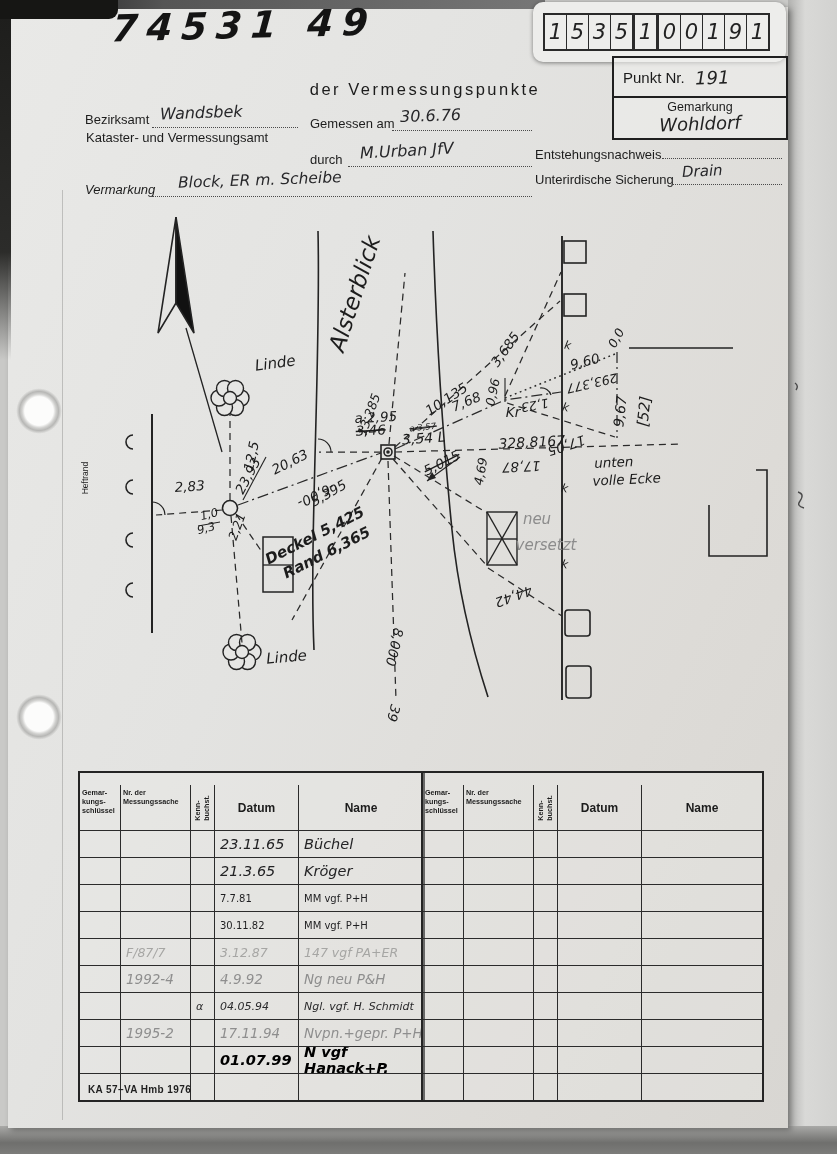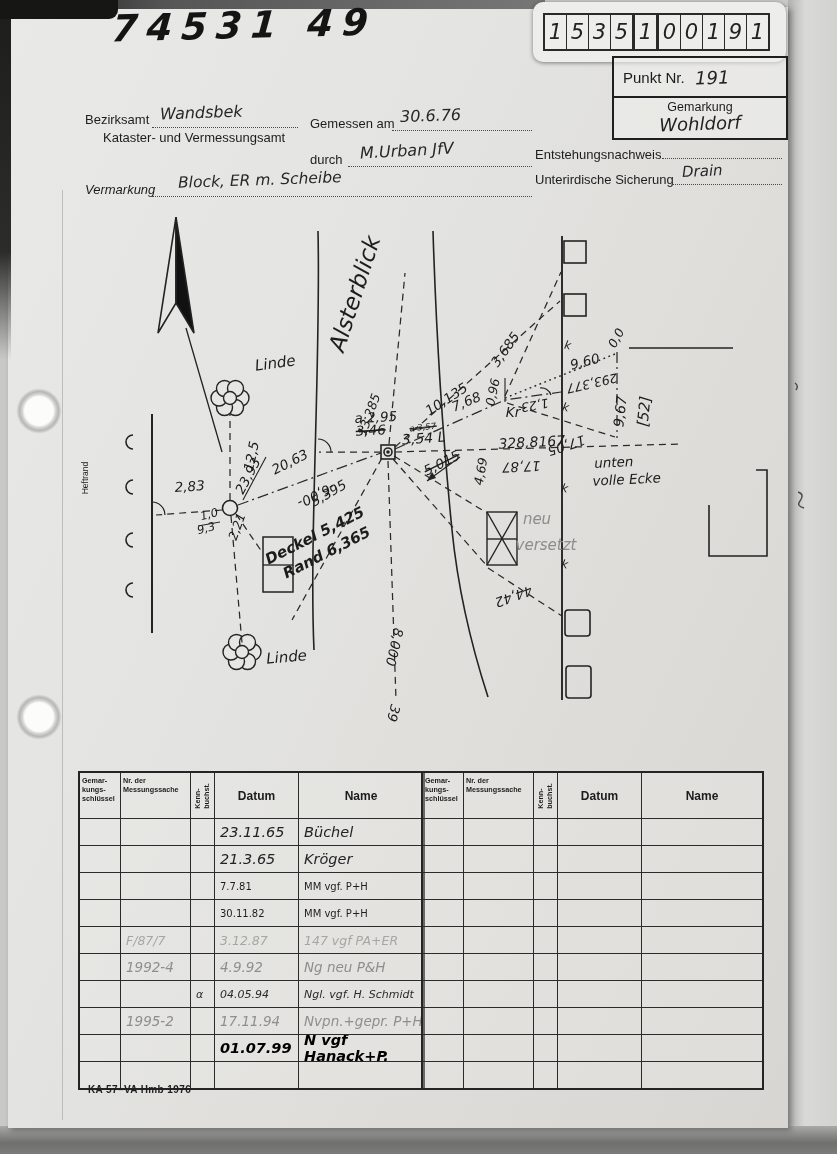--- a/index.html
+++ b/index.html
@@ -39,21 +39,21 @@
   .pb-gemval{font-family:"DejaVu Sans",sans-serif;font-style:italic;font-size:18px;color:#222;margin-top:-1px;transform:rotate(-2deg);}
   
   .flabel{position:absolute;font-size:13px;color:#1d1d1d;white-space:nowrap;}
   .fval{position:absolute;font-family:"DejaVu Sans",sans-serif;font-style:italic;font-size:16px;color:#27272a;white-space:nowrap;}
   .dots{position:absolute;border-bottom:1.6px dotted #4a4a4a;height:1px;}
   
   .vtable{position:absolute;top:771px;border:2px solid #242424;background:rgba(235,235,233,.35);}
   .vt-grid{display:grid;}
   .vt-cell{border-left:1.4px solid #2b2b2b;border-top:1.4px solid #2b2b2b;overflow:hidden;position:relative;}
   .vt-cell.c0{border-left:none;}
-  .vt-head{height:45px;font-size:7px;color:#1c1c1c;}
+  .vt-head{height:45px;font-size:7px;color:#1c1c1c;margin-top:12px;}
   .vt-head .h-big{font-size:12px;font-weight:bold;display:flex;height:100%;align-items:center;justify-content:center;}
   .vt-head .h-small{font-size:7.2px;font-weight:bold;padding:3px 1px 0 2px;white-space:pre-line;line-height:1.25;}
   .vt-head .h-rot{position:absolute;left:50%;top:50%;transform:translate(-50%,-50%) rotate(-90deg);font-size:7.2px;font-weight:bold;white-space:pre-line;text-align:left;line-height:1.2;}
   .hw{font-style:italic;font-size:14.5px;color:#232325;}
   .hw2{font-size:10px;color:#1e1e20;}
   .hw3{font-style:italic;font-size:11px;color:#2a2a2c;}
   .pencil-row{font-style:italic;font-size:13.5px;color:#8e8e8e;}
   .pencil-faint{font-style:italic;font-size:12.5px;color:#a6a6a4;}
   .marker-row{font-weight:900;font-size:14.5px;color:#000;font-style:italic;}
   
@@ -251,36 +251,37 @@
         <div class="cell">5</div>
         <div class="cell grp">1</div>
         <div class="cell grp">0</div>
         <div class="cell">0</div>
         <div class="cell">1</div>
         <div class="cell">9</div>
         <div class="cell">1</div>
       </div>
   </div>
 
+  <div class="title2">der Vermessungspunkte</div>
 
   <div class="punktbox">
     <div class="pb-row1">
       <span class="pb-label">Punkt Nr.</span>
       <span class="pb-val">191</span>
     </div>
     <div class="pb-row2">
       <div class="pb-gem">Gemarkung</div>
       <div class="pb-gemval">Wohldorf</div>
     </div>
   </div>
 
   <div class="flabel" style="left:85px;top:112px;">Bezirksamt</div>
   <div class="dots" style="left:152px;top:126px;width:146px;"></div>
   <div class="fval" style="left:160px;top:103px;transform:rotate(-2deg);">Wandsbek</div>
-  <div class="flabel" style="left:103px;top:130px;">Kataster- und Vermessungsamt</div>
+  <div class="flabel" style="left:86px;top:130px;">Kataster- und Vermessungsamt</div>
 
   <div class="flabel" style="left:310px;top:116px;">Gemessen am</div>
   <div class="dots" style="left:392px;top:129px;width:140px;"></div>
   <div class="fval" style="left:400px;top:106px;transform:rotate(-2deg);">30.6.76</div>
 
   <div class="flabel" style="left:310px;top:152px;text-align:center;">durch</div>
   <div class="dots" style="left:348px;top:165px;width:184px;"></div>
   <div class="fval" style="left:360px;top:141px;transform:rotate(-3deg);">M.Urban  JfV</div>
 
   <div class="flabel" style="left:535px;top:147px;">Entstehungsnachweis</div>

